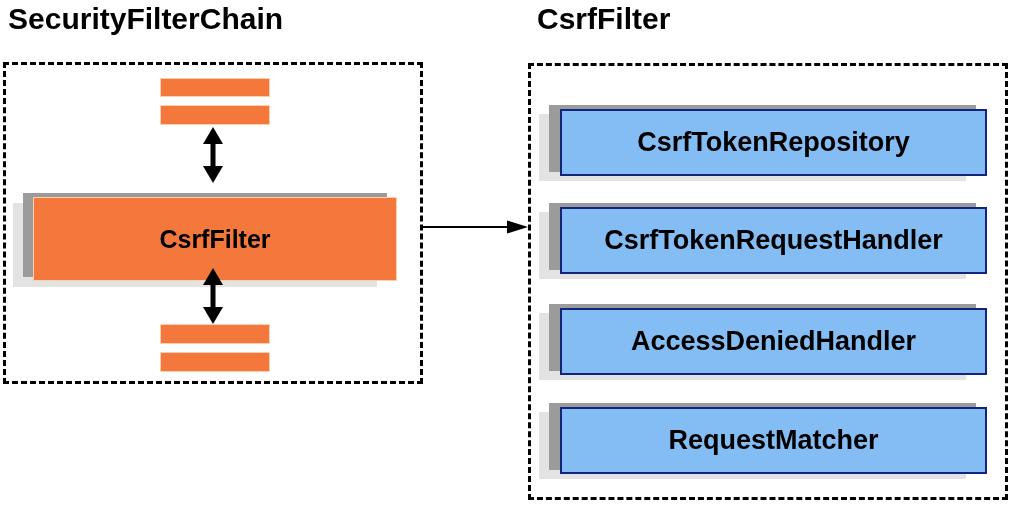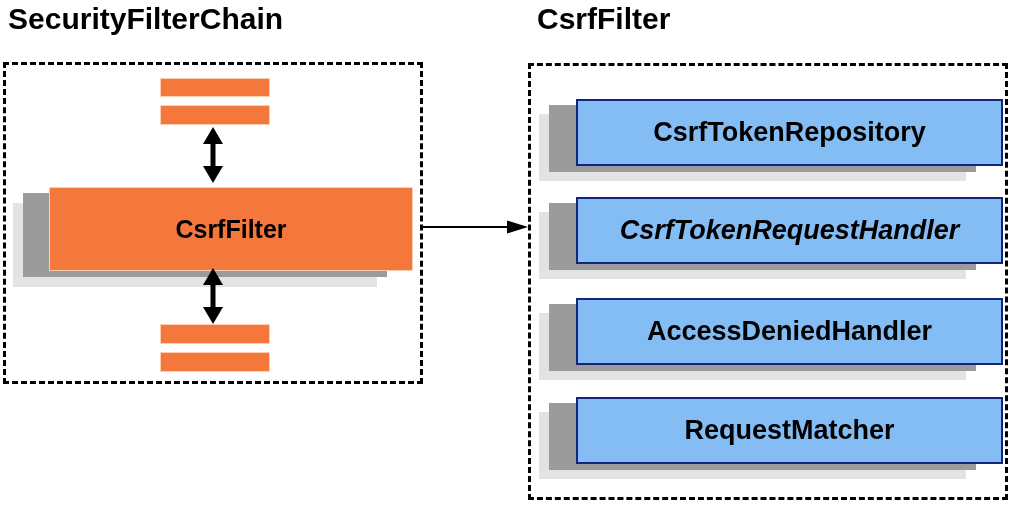--- a/index.html
+++ b/index.html
@@ -41,34 +41,34 @@
   .bar.b1{top:13px;}
   .bar.b2{top:40px;height:20px;}
   .bar.b3{top:259px;height:20px;}
   .bar.b4{top:287px;height:20px;}
 
   .stacked{position:absolute;}
   .stacked .sh{position:absolute;width:100%;height:100%;}
   .stacked .sh.s2{left:-20px;top:20px;background:var(--shadow-light);}
   .stacked .sh.s1{left:-10px;top:10px;background:var(--shadow-dark);}
   .stacked .face{
-    position:absolute;left:0;top:4px;width:100%;height:100%;
+    position:absolute;left:0;top:14px;width:100%;height:100%;
     display:flex;align-items:center;justify-content:center;
-    box-sizing:border-box;font-weight:bold;margin-left:16px;
+    box-sizing:border-box;font-weight:bold;
   }
 
   .csrf-box{left:27px;top:118px;width:364px;height:84px;}
   .csrf-box .face{
     background:var(--orange);border:1px solid var(--orange-border);
     font-size:25px;
   }
 
   .component{left:29px;width:427px;height:67px;}
   .component.c0{top:29px;}
-  .component.c1{top:127px;font-style:italic;}
+  .component.c1{top:127px;}
   .component.c2{top:228px;}
   .component.c3{top:327px;}
   .component .sh.s2{left:-21px;top:19px;}
   .component .sh.s1{left:-11px;top:10px;}
   .component .face{
     background:var(--blue-fill);border:2px solid var(--blue-border);
     font-size:27px;
   }
 
   .v-arrow{position:absolute;left:196px;width:22px;height:56px;}

